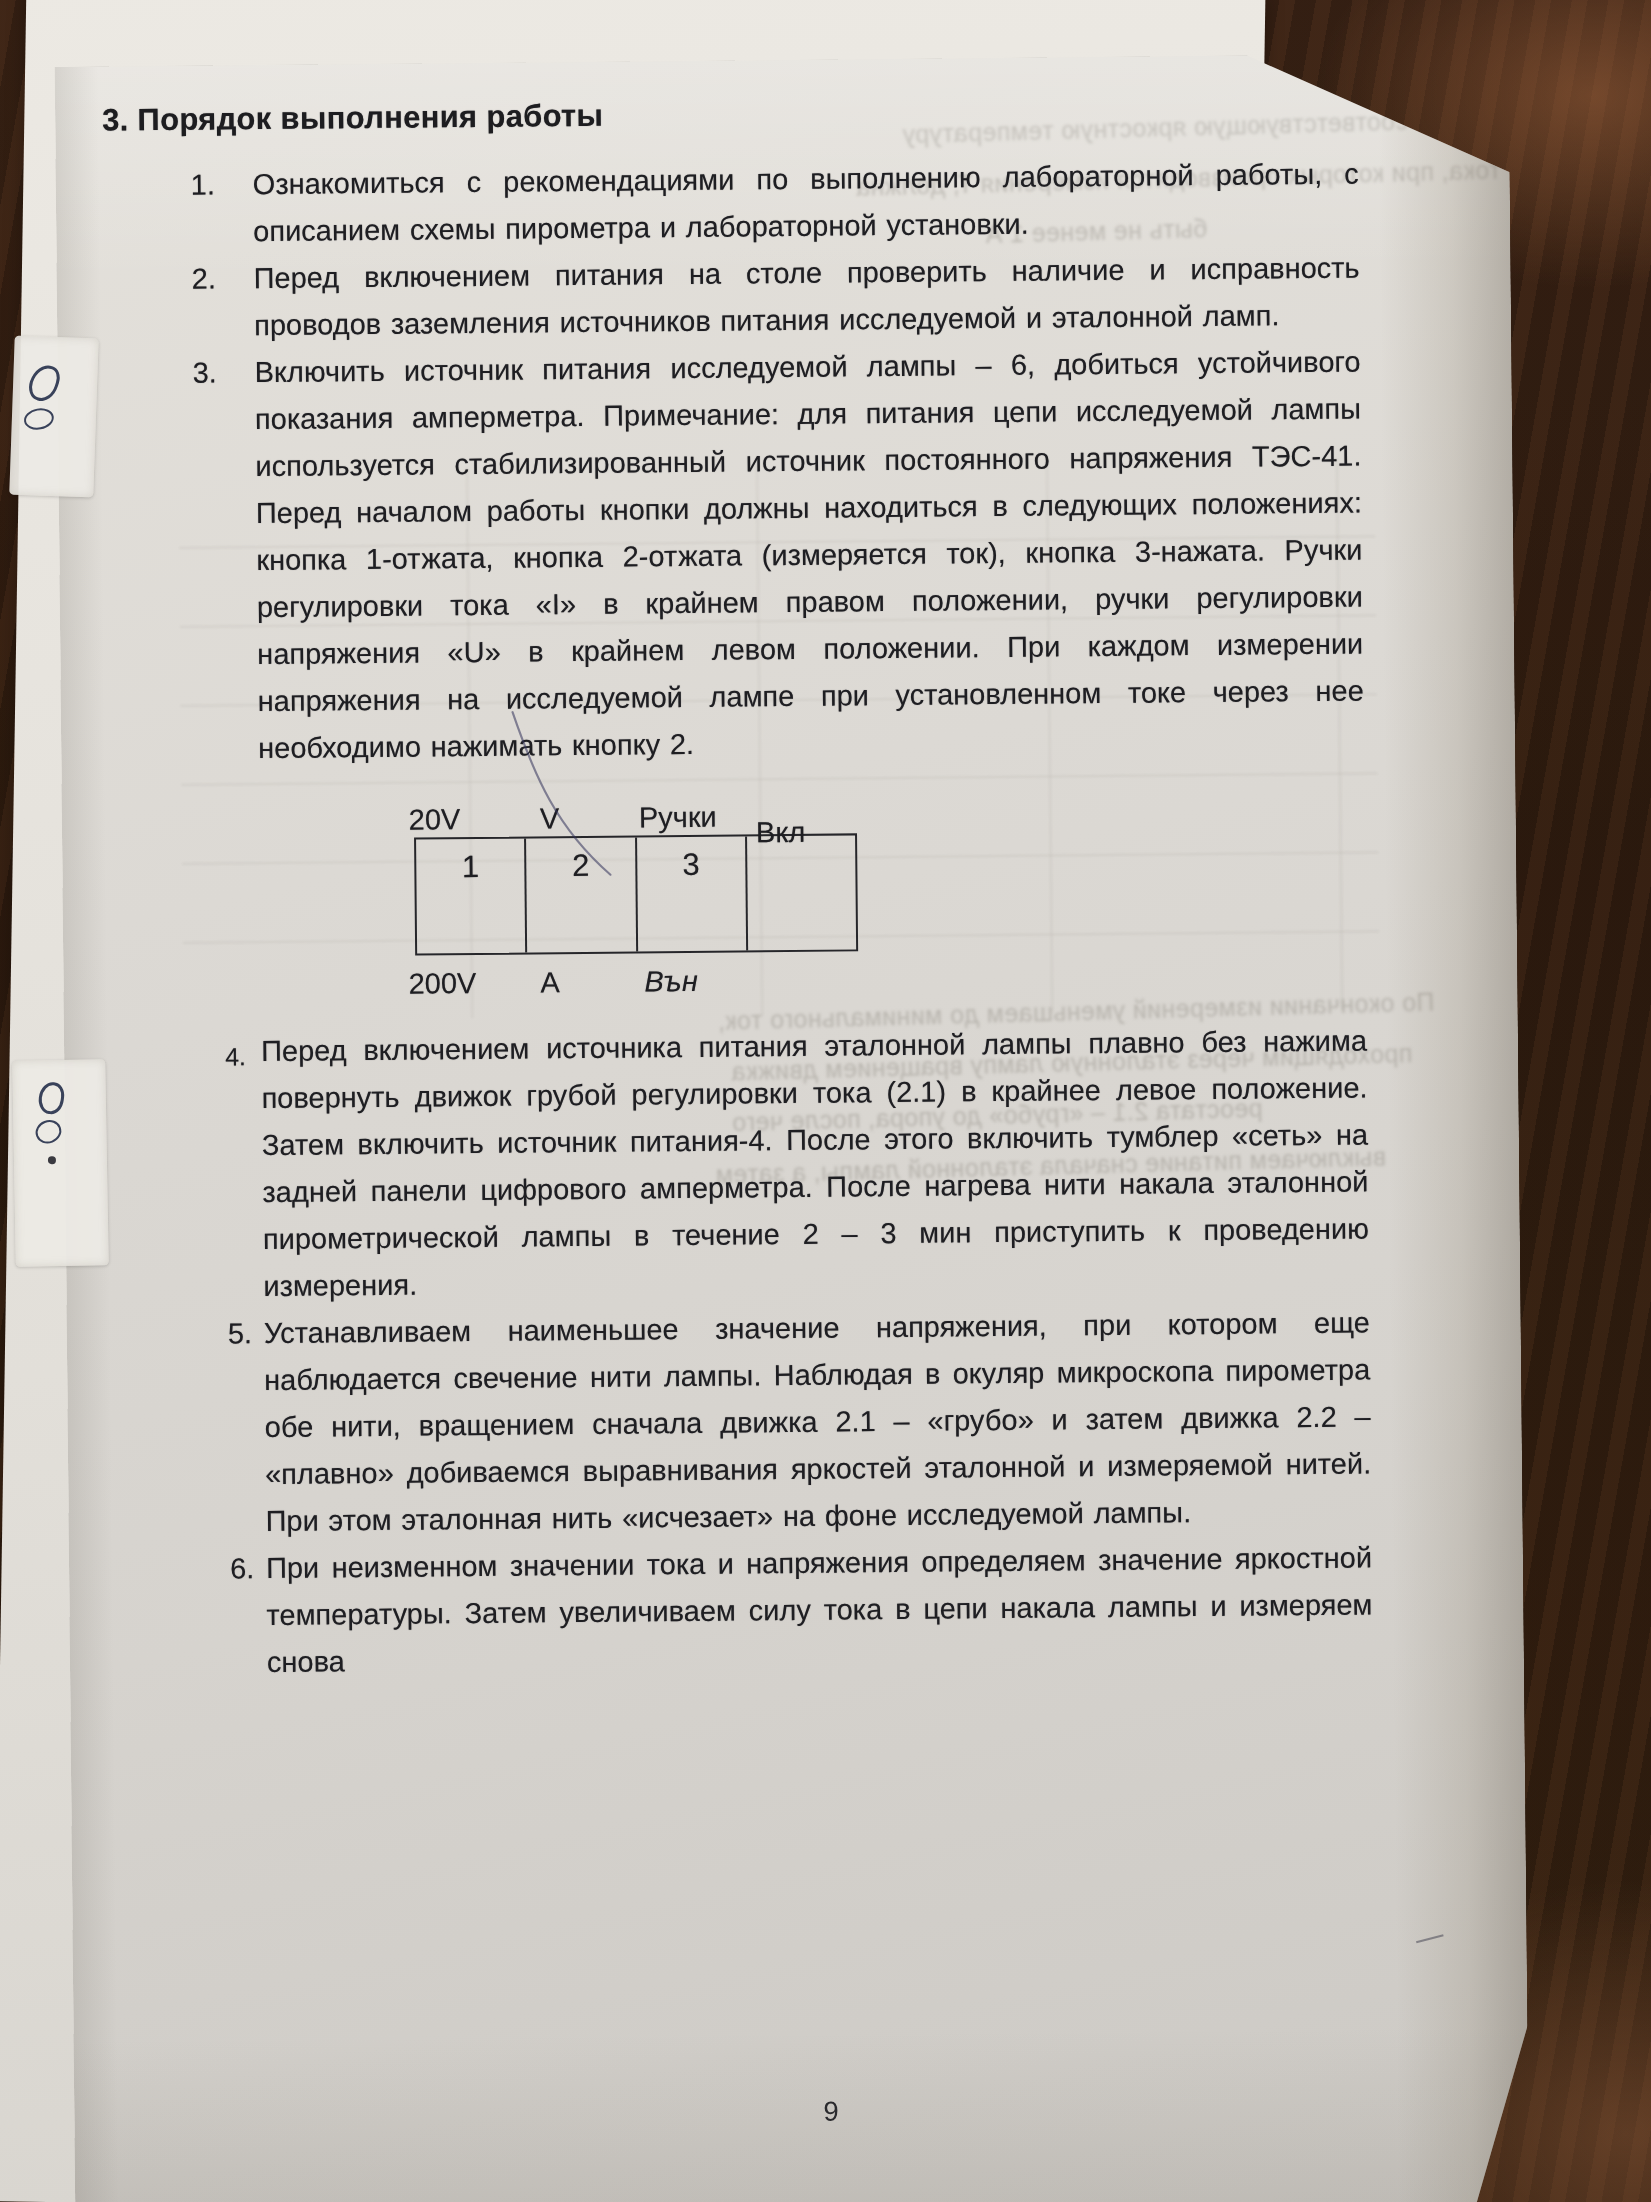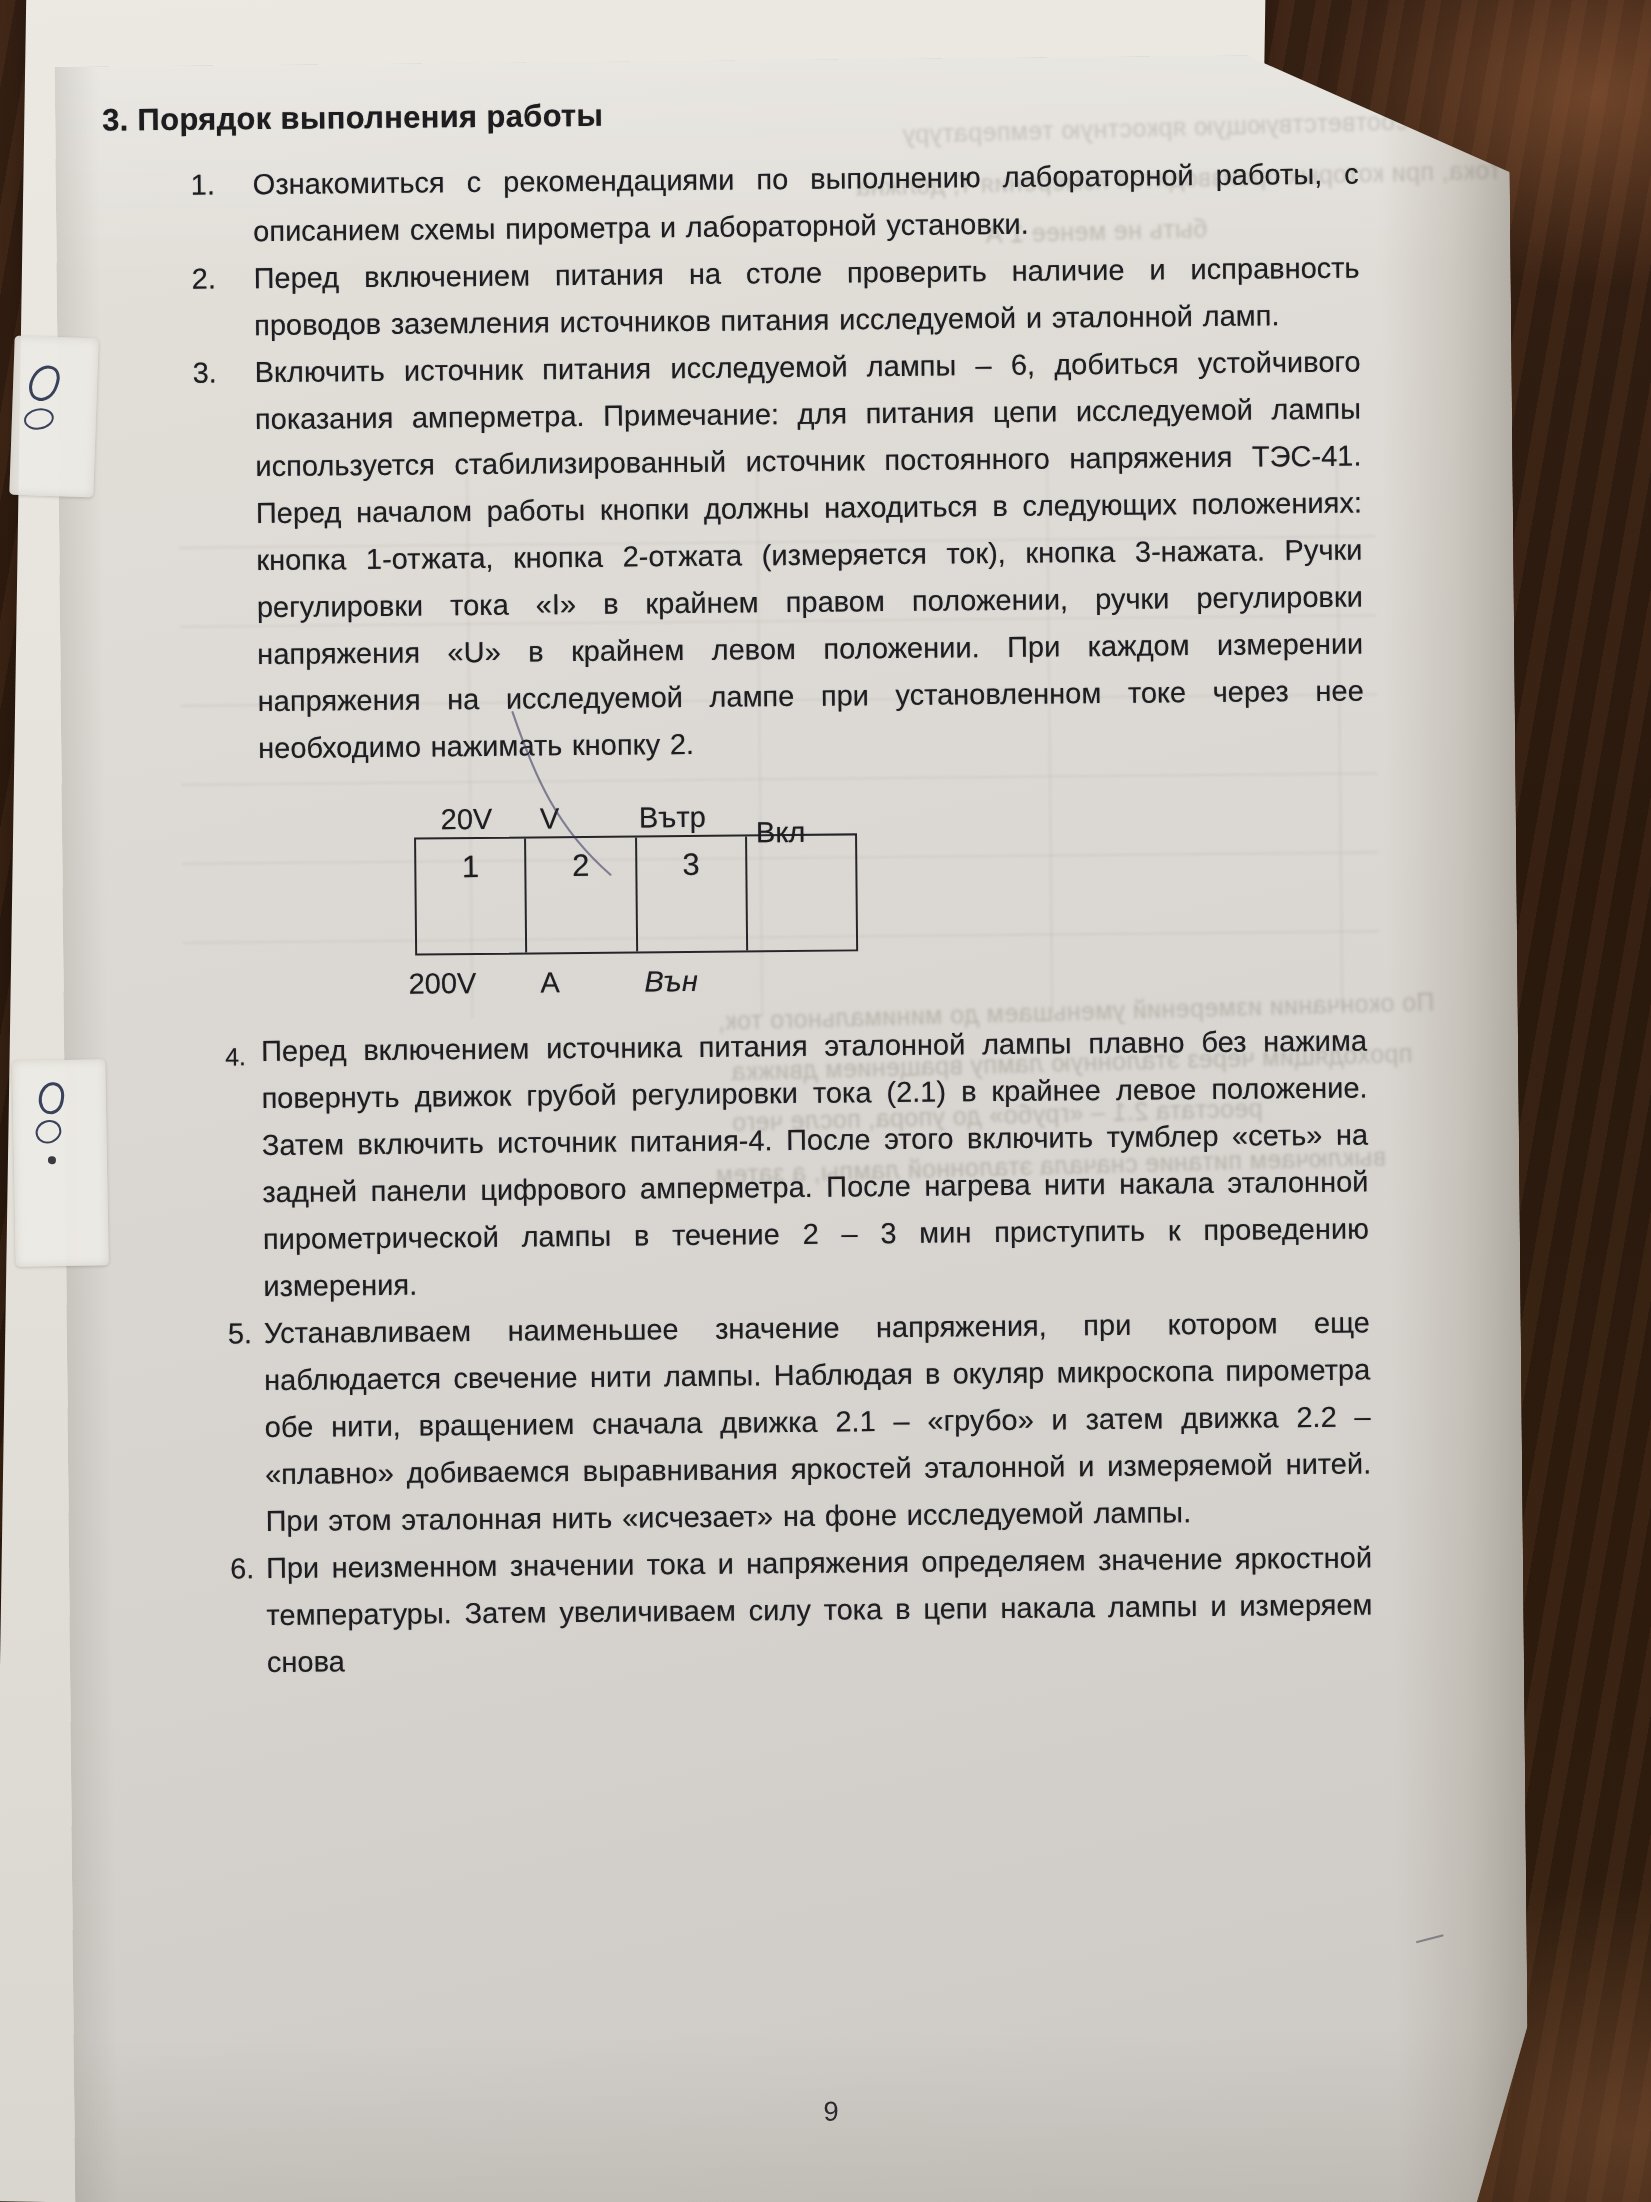--- a/index.html
+++ b/index.html
@@ -127,23 +127,23 @@
         <div class="txt">Перед включением питания на столе проверить наличие и исправность проводов заземления источников питания исследуемой и эталонной ламп.</div>
       </div>
 
       <div class="item">
         <span class="num">3.</span>
         <div class="txt">Включить источник питания исследуемой лампы – 6, добиться устойчивого показания амперметра. Примечание: для питания цепи исследуемой лампы используется стабилизированный источник постоянного напряжения ТЭС-41. Перед началом работы кнопки должны находиться в следующих положениях: кнопка 1-отжата, кнопка 2-отжата (измеряется ток), кнопка 3-нажата. Ручки регулировки тока «I» в крайнем правом положении, ручки регулировки напряжения «U» в крайнем левом положении. При каждом измерении напряжения на исследуемой лампе при установленном токе через нее необходимо нажимать кнопку 2.</div>
       </div>
 
       <div class="panel-wrap">
         <div class="plabels">
-          <span style="left:-5.2px;margin-left:32px;">20V</span>
+          <span style="left:-5.2px;">20V</span>
           <span style="left:126px;">V</span>
-          <span style="left:225px;">Вътр</span>
+          <span style="left:225px;">Ручки</span>
           <span style="left:342px;margin-top:16px;">Вкл</span>
         </div>
         <div class="cells">
           <div class="cell">1</div>
           <div class="cell">2</div>
           <div class="cell">3</div>
           <div class="cell"></div>
         </div>
         <div class="plabels" style="height:45px;padding-top:5.2px;">
           <span style="left:-6.9px;">200V</span>

